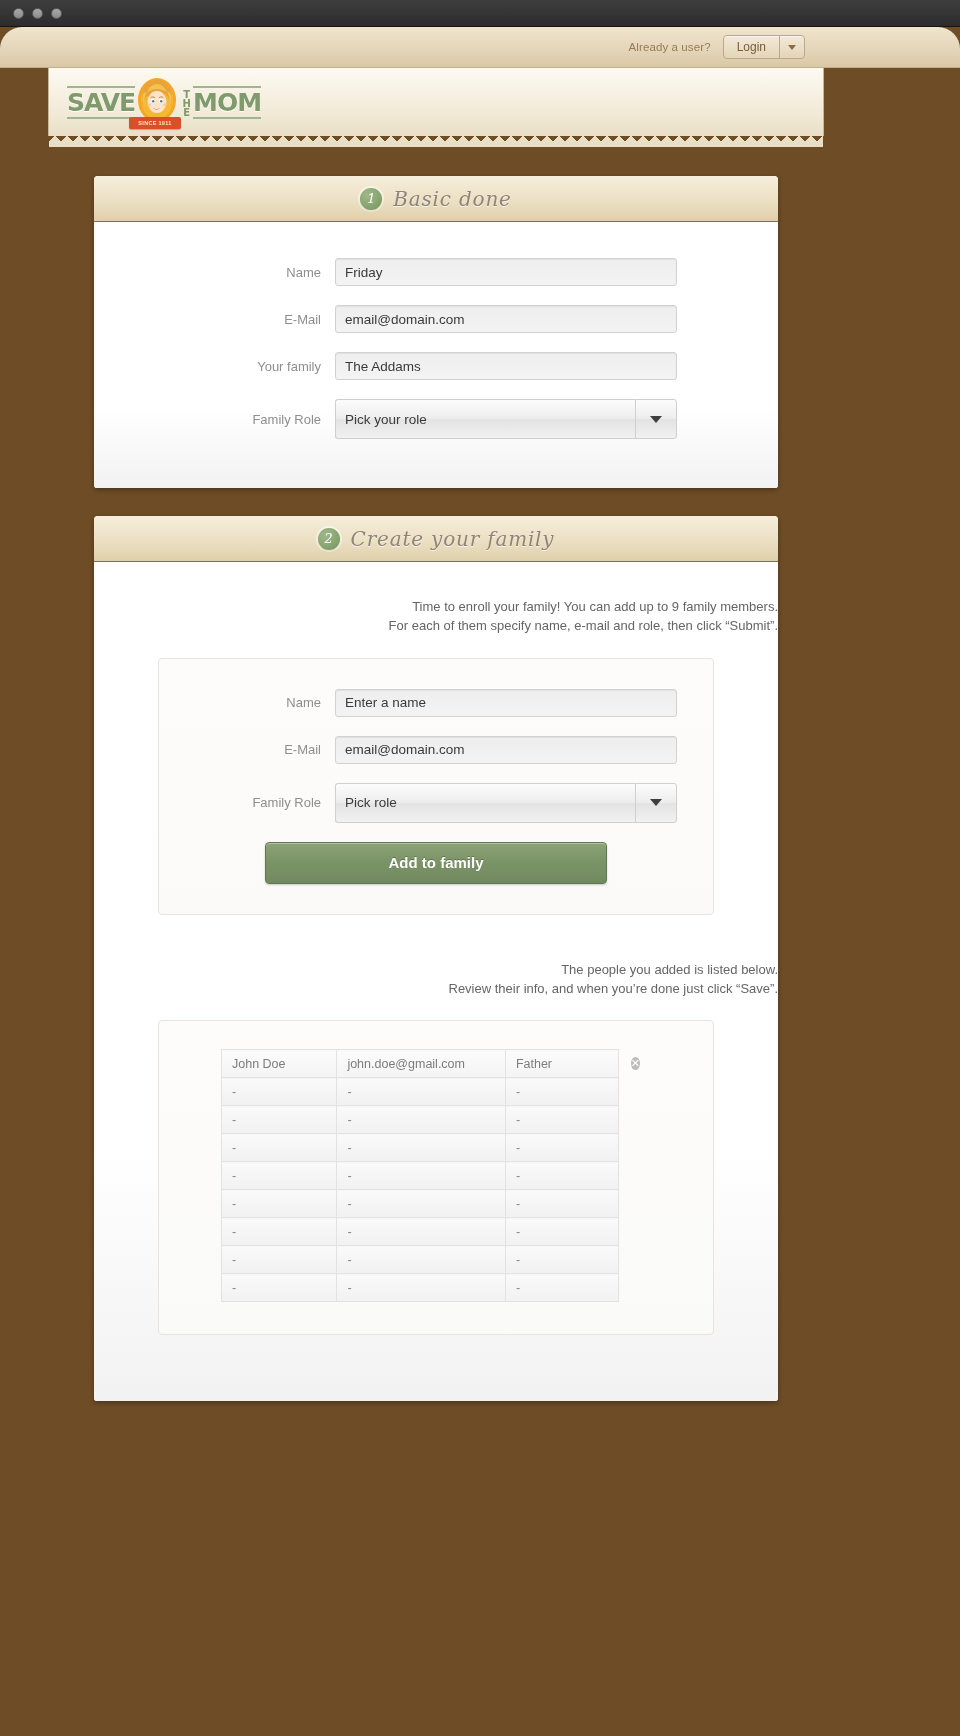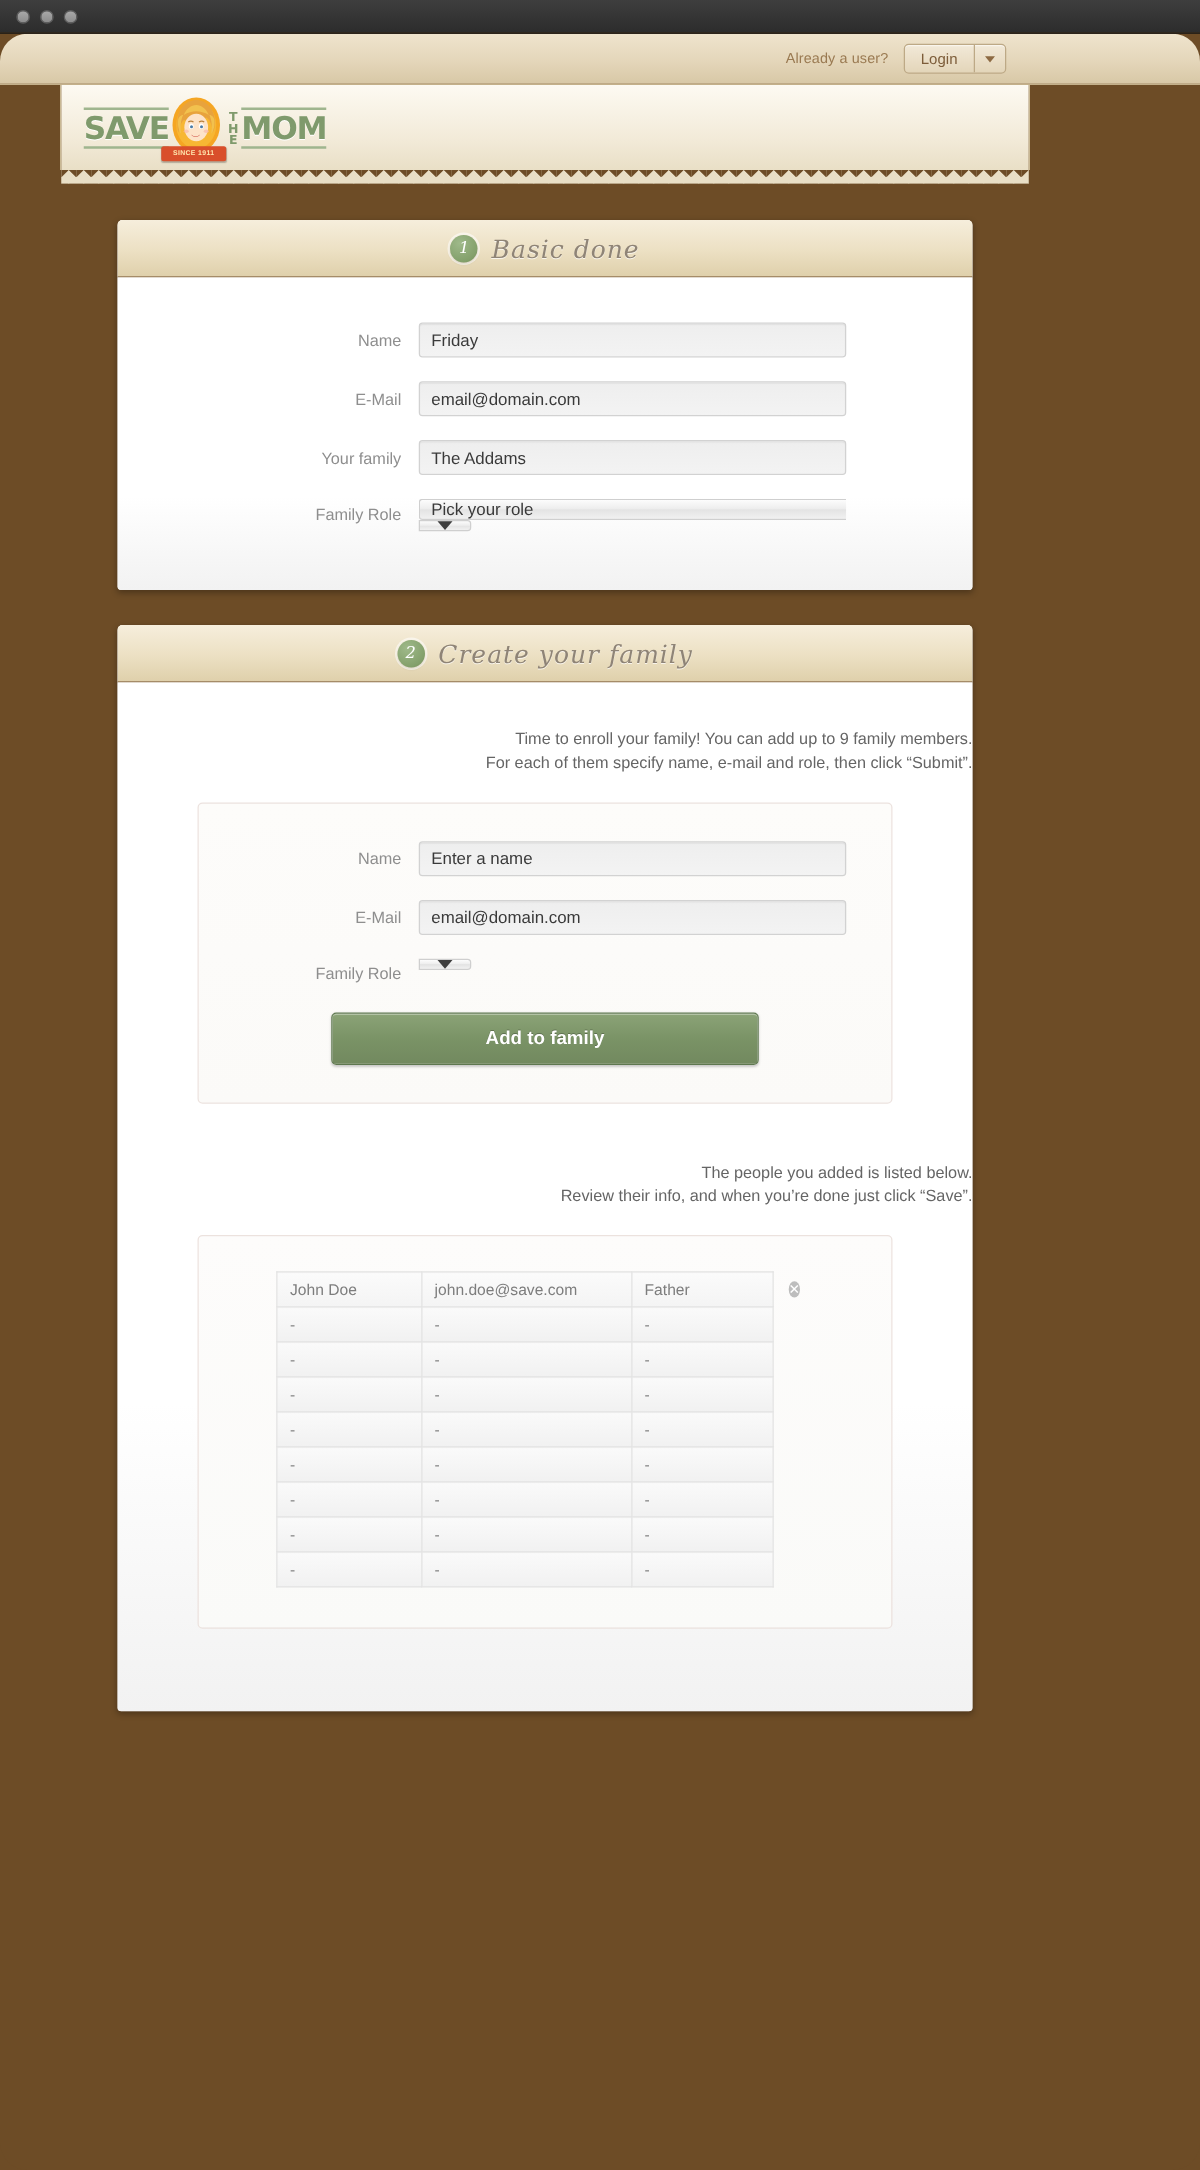--- a/index.html
+++ b/index.html
@@ -244,22 +244,21 @@
     display: flex;
     align-items: center;
     padding: 0 9px;
     font-size: 13.5px;
     color: #3a3a3a;
     cursor: text;
   }
   .select-wrap {
     display: flex;
     width: 342px;
-    height: 24px;
-    flex-direction: column;
+    height: 40px;
   }
   .select-face {
     flex: 1;
     background: linear-gradient(180deg, #fcfcfc 0%, #ededed 48%, #e3e3e3 52%, #f1f1f1 100%);
     border: 1px solid #cfcfcf;
     border-right: none;
     border-radius: 3px 0 0 3px;
     display: flex; align-items: center;
     padding: 0 9px;
     font-size: 13.5px;
@@ -507,20 +506,21 @@
             </div>
 
             <div class="form-row">
               <span class="form-label">E-Mail</span>
               <div class="txt-field">email@domain.com</div>
             </div>
 
             <div class="form-row">
               <span class="form-label">Family Role</span>
               <div class="select-wrap">
+                <div class="select-face">Pick role</div>
                 <div class="select-arrow">
                   <span class="arrow-glyph"></span>
                 </div>
               </div>
             </div>
 
             <div class="green-btn">Add to family</div>
           </div>
 
           <div class="spacer-lg"></div>
@@ -529,21 +529,21 @@
             <div>The people you added is listed below.</div>
             <div>Review their info, and when you’re done just click “Save”.</div>
           </div>
 
           <div class="table-box">
             <table class="members-table">
               <tbody>
 
                 <tr class="filled">
                   <td class="col-name">John Doe</td>
-                  <td class="col-mail">john.doe@save.com</td>
+                  <td class="col-mail">john.doe@gmail.com</td>
                   <td class="col-role">Father</td>
                   <td class="del-cell">
                     <span class="del-icon">✕</span>
                   </td>
                 </tr>
 
                 <tr>
                   <td class="col-name">-</td>
                   <td class="col-mail">-</td>
                   <td class="col-role">-</td>

